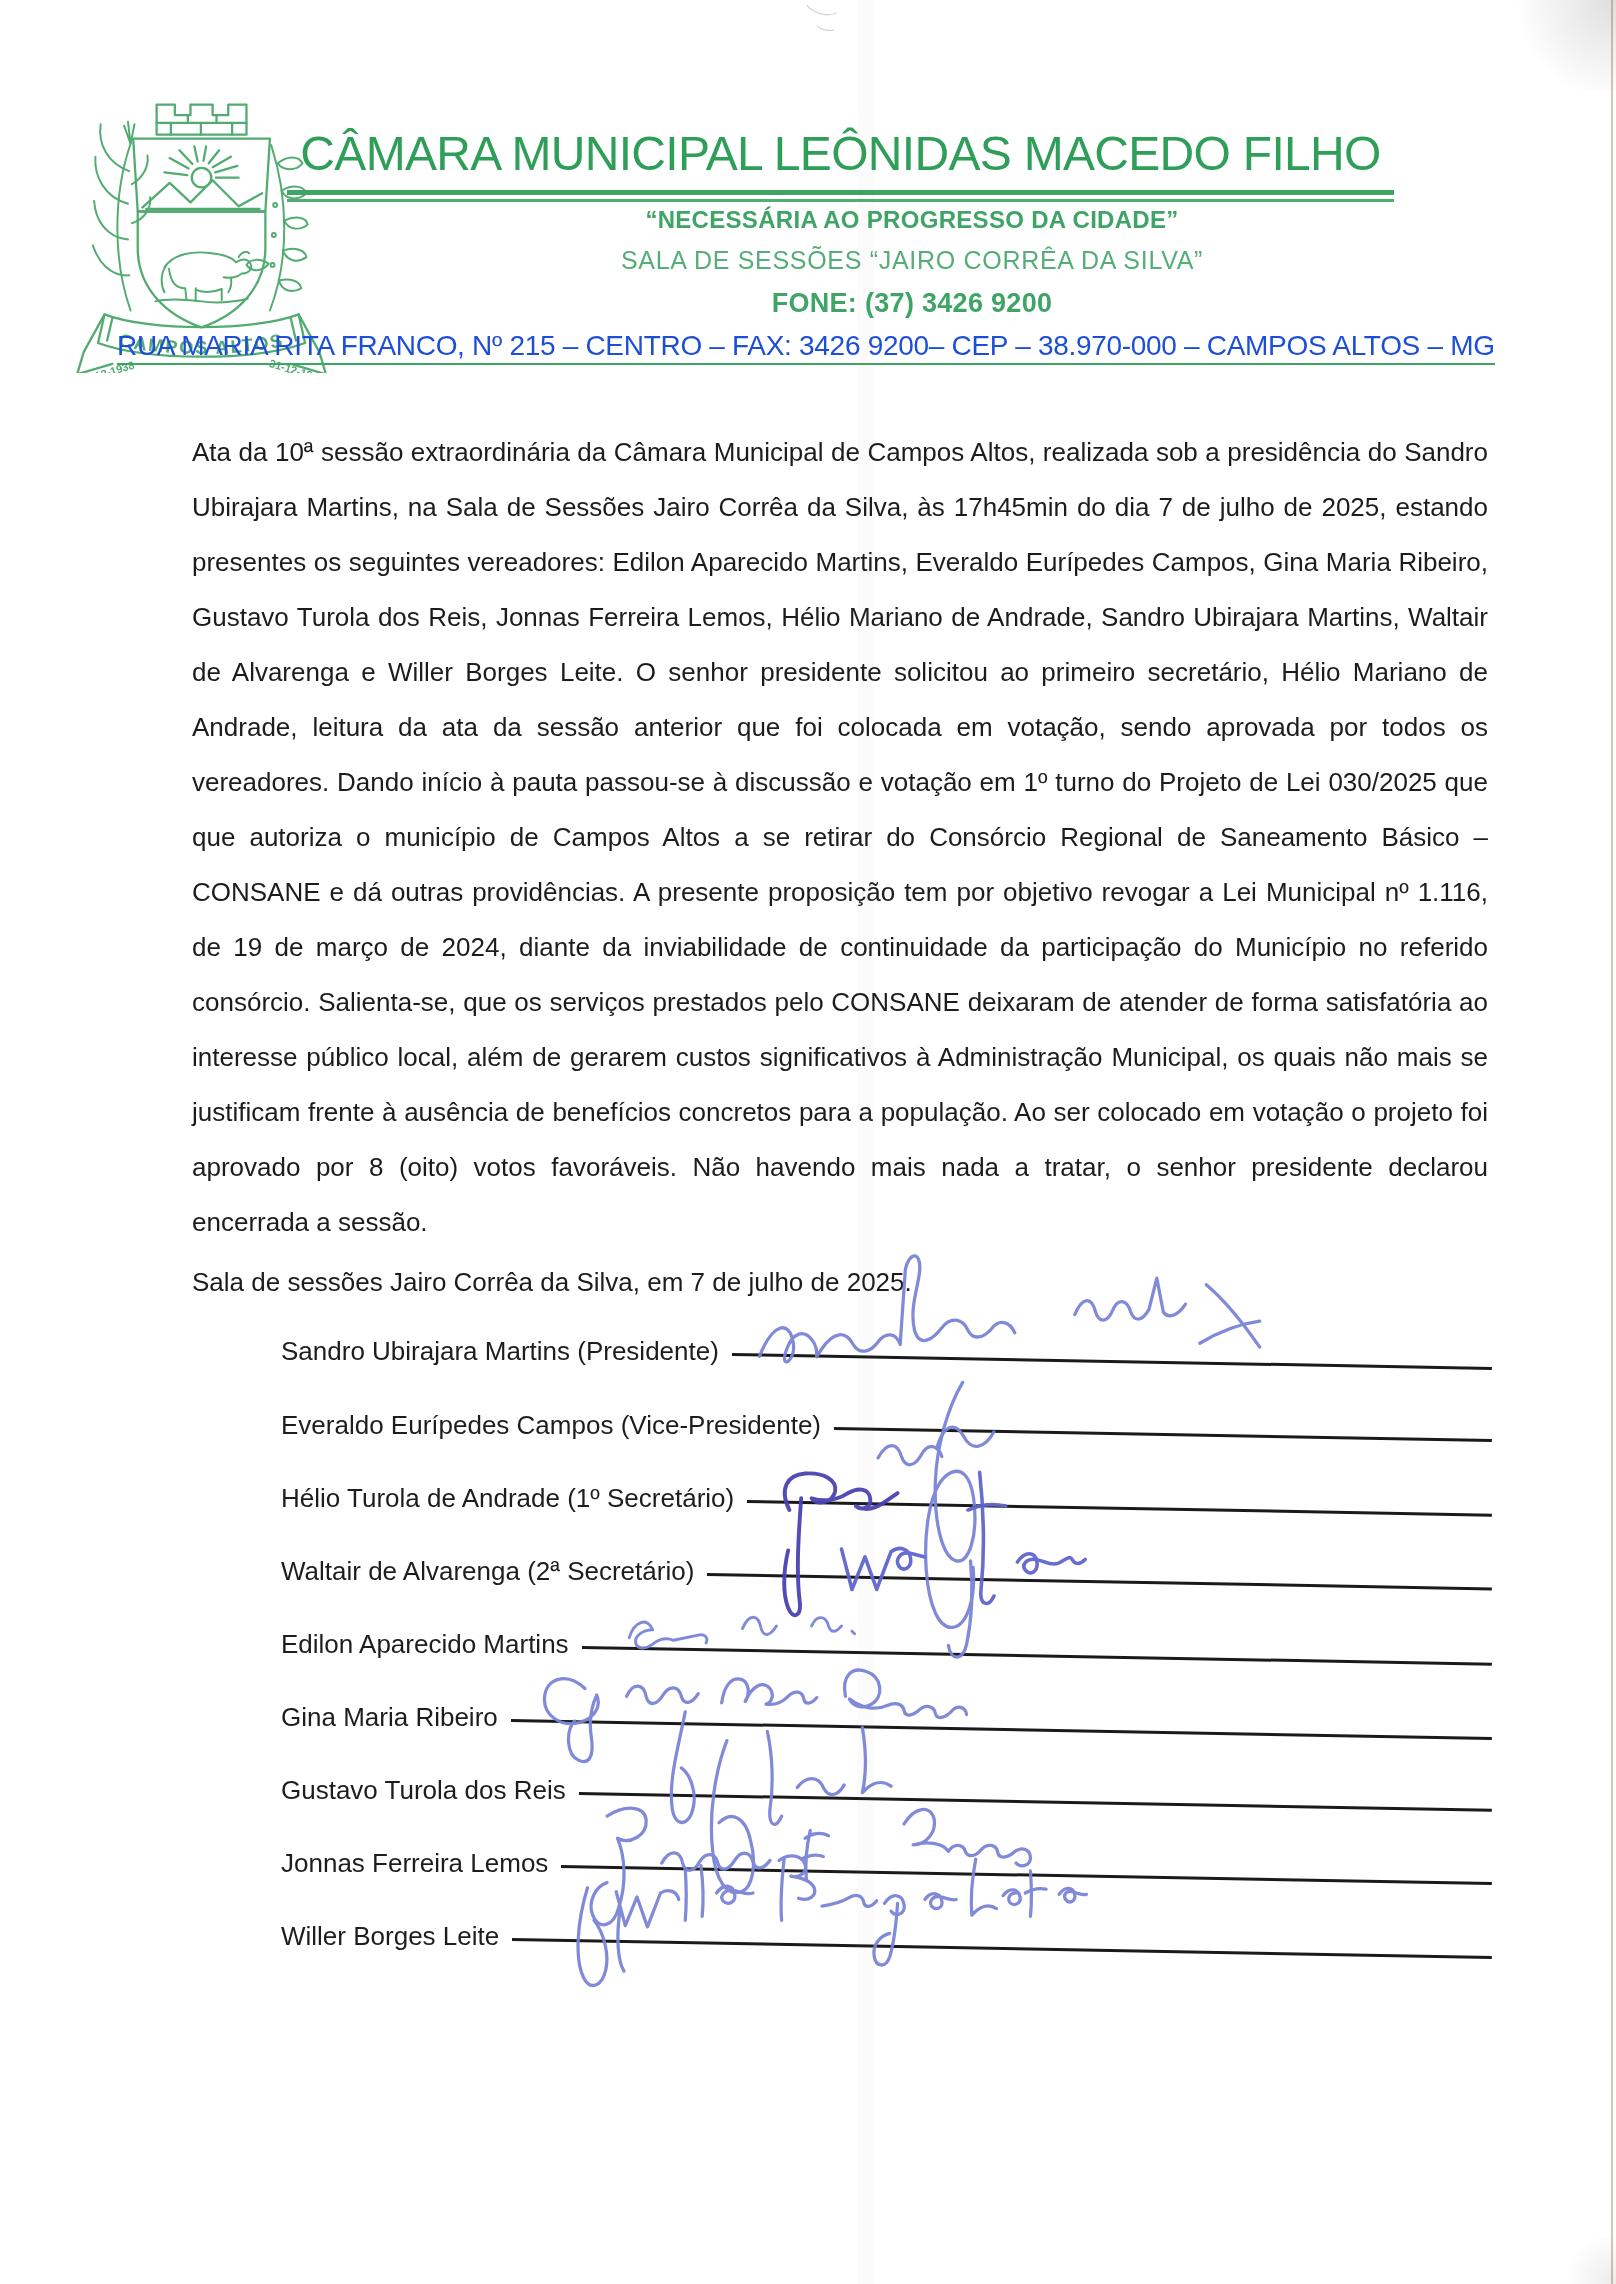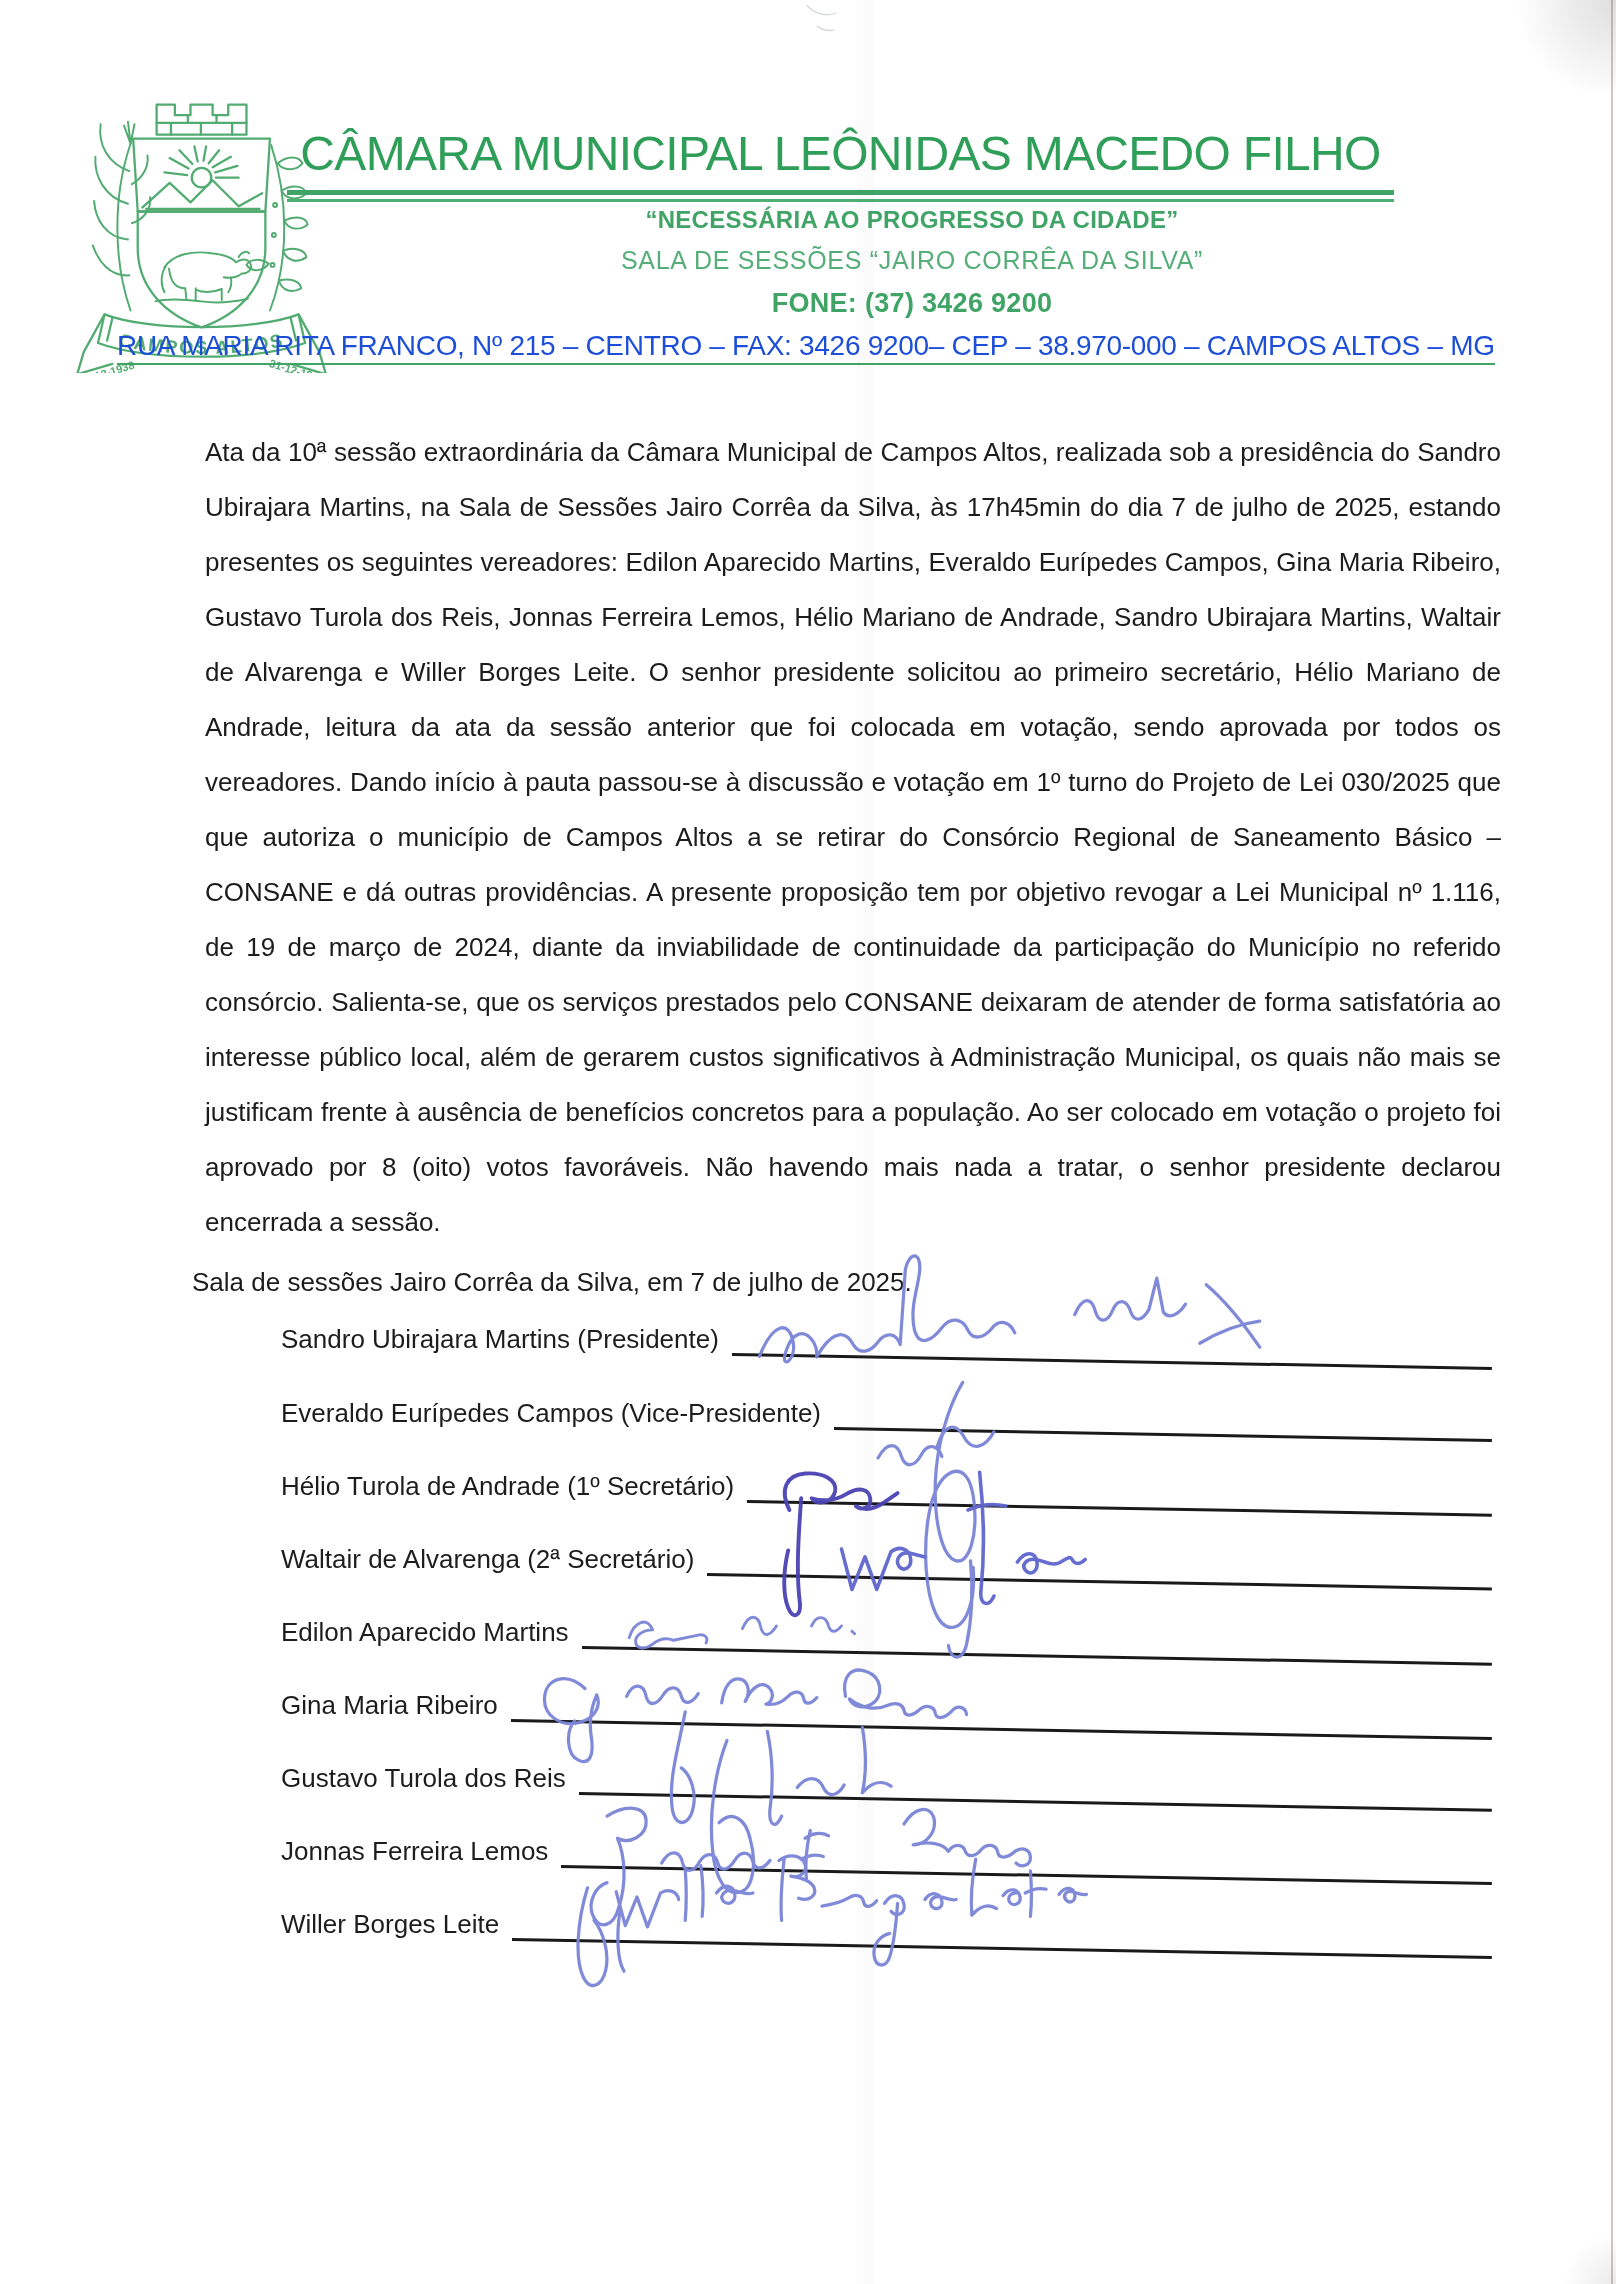--- a/index.html
+++ b/index.html
@@ -34,34 +34,33 @@
     white-space:nowrap;
     border-bottom:2.6px solid #3fa465;
     padding-bottom:1px;
   }
   
   .body-par{
     left:192px;top:425px;width:1296px;
     font-size:26px;line-height:55px;
     text-align:justify;
     color:#1c1c1c;
-    margin-left:13px;
   }
   .dateline{
     left:192px;top:1267px;
     font-size:26px;color:#1c1c1c;white-space:nowrap;text-align:right;
   }
   
   .sig-row{
     position:absolute;
     left:281px;right:124px;
     display:flex;align-items:flex-start;
     font-size:26px;color:#1d1d1d;
   }
-  .sig-label{white-space:nowrap;line-height:31px;}
+  .sig-label{white-space:nowrap;line-height:31px;margin-top:12px;}
   .sig-line{
     flex:1;height:0;
     border-bottom:3.3px solid #1a1a1a;
     margin-left:13px;margin-top:29px;
     transform:rotate(1.05deg);
     transform-origin:left center;
   }
   .ink{left:0;top:0;pointer-events:none;}
   
   .edge-right{right:2.6px;top:0;bottom:0;width:2px;background:#b6a08e;opacity:.6;}

